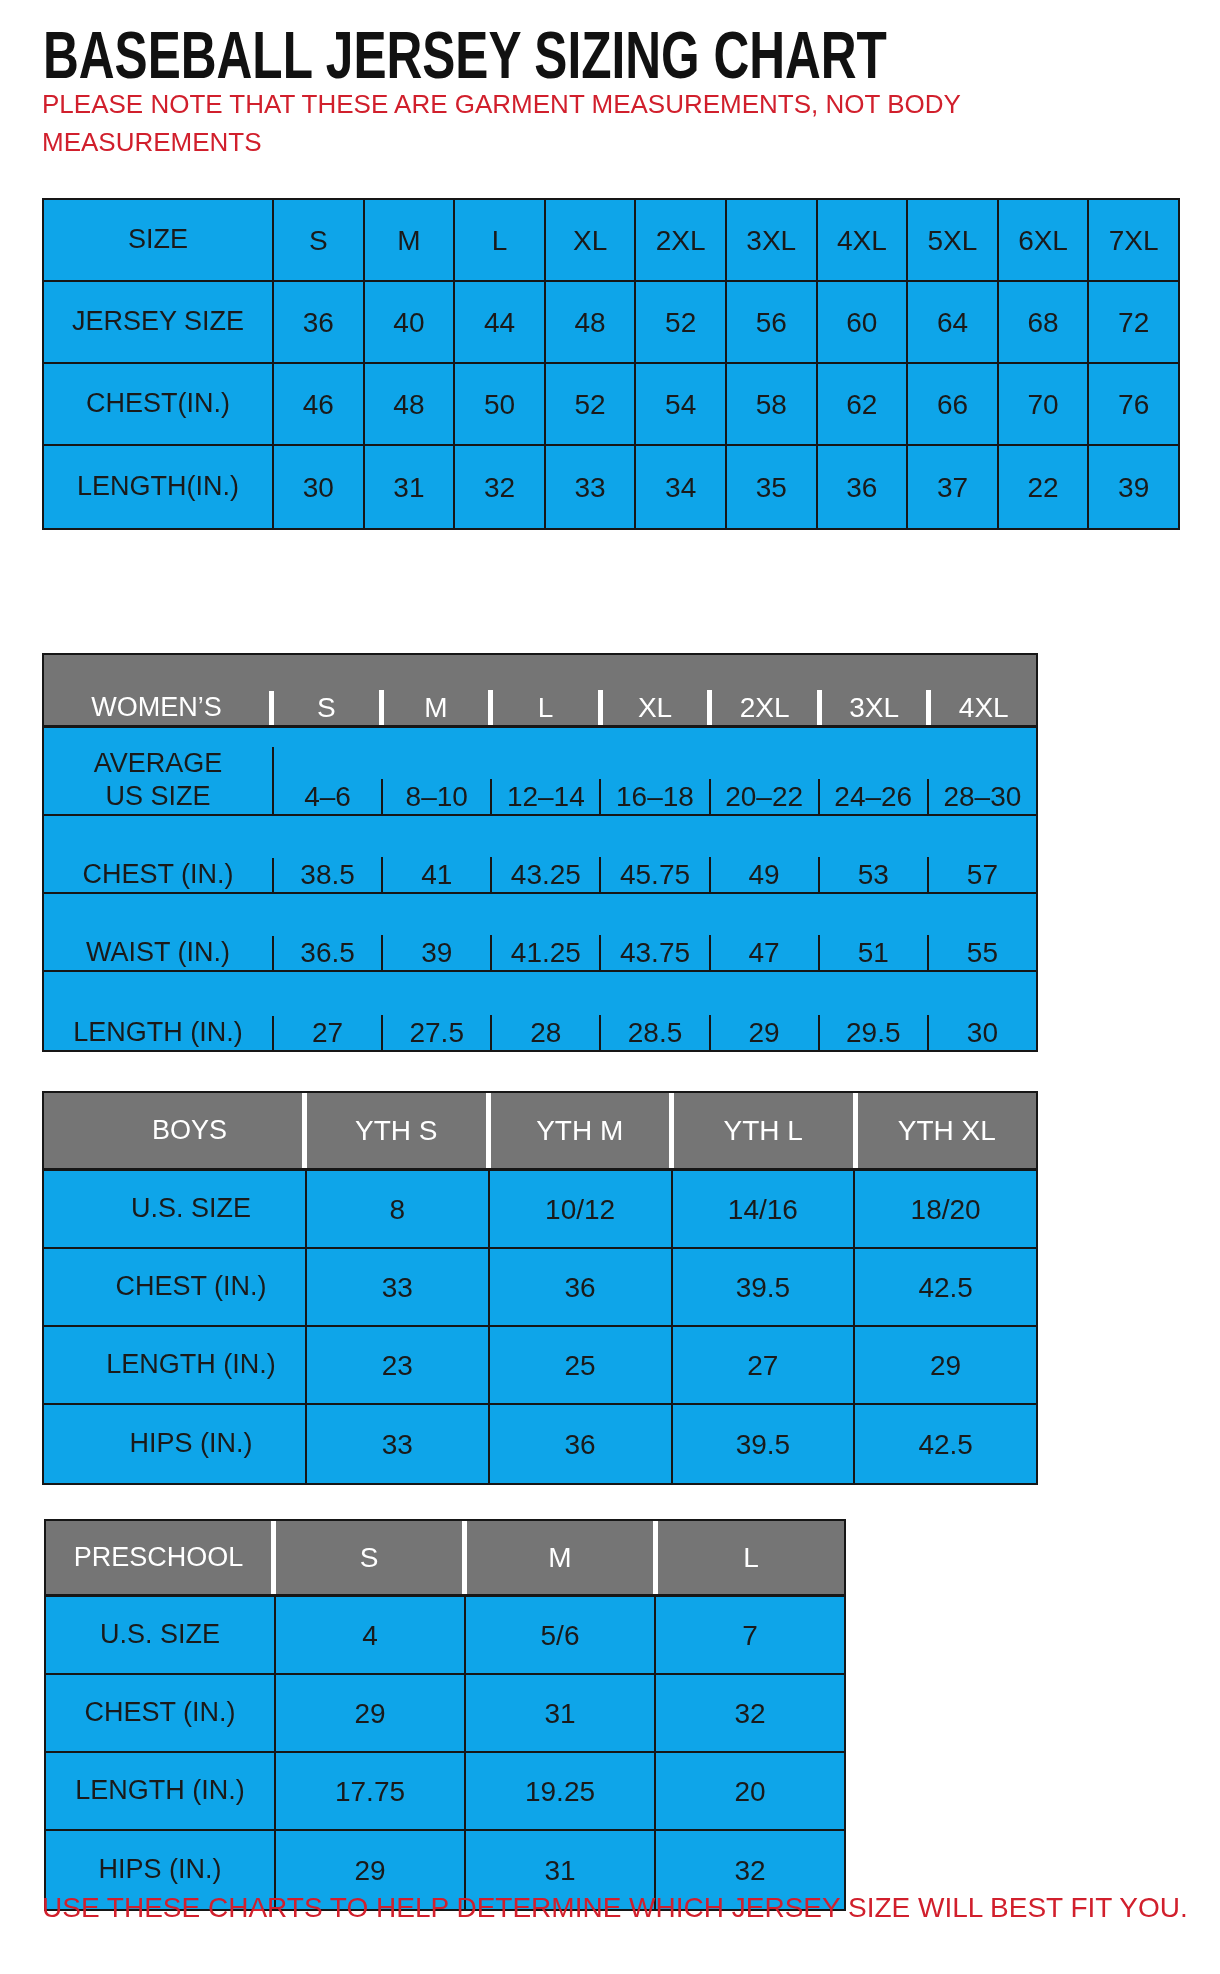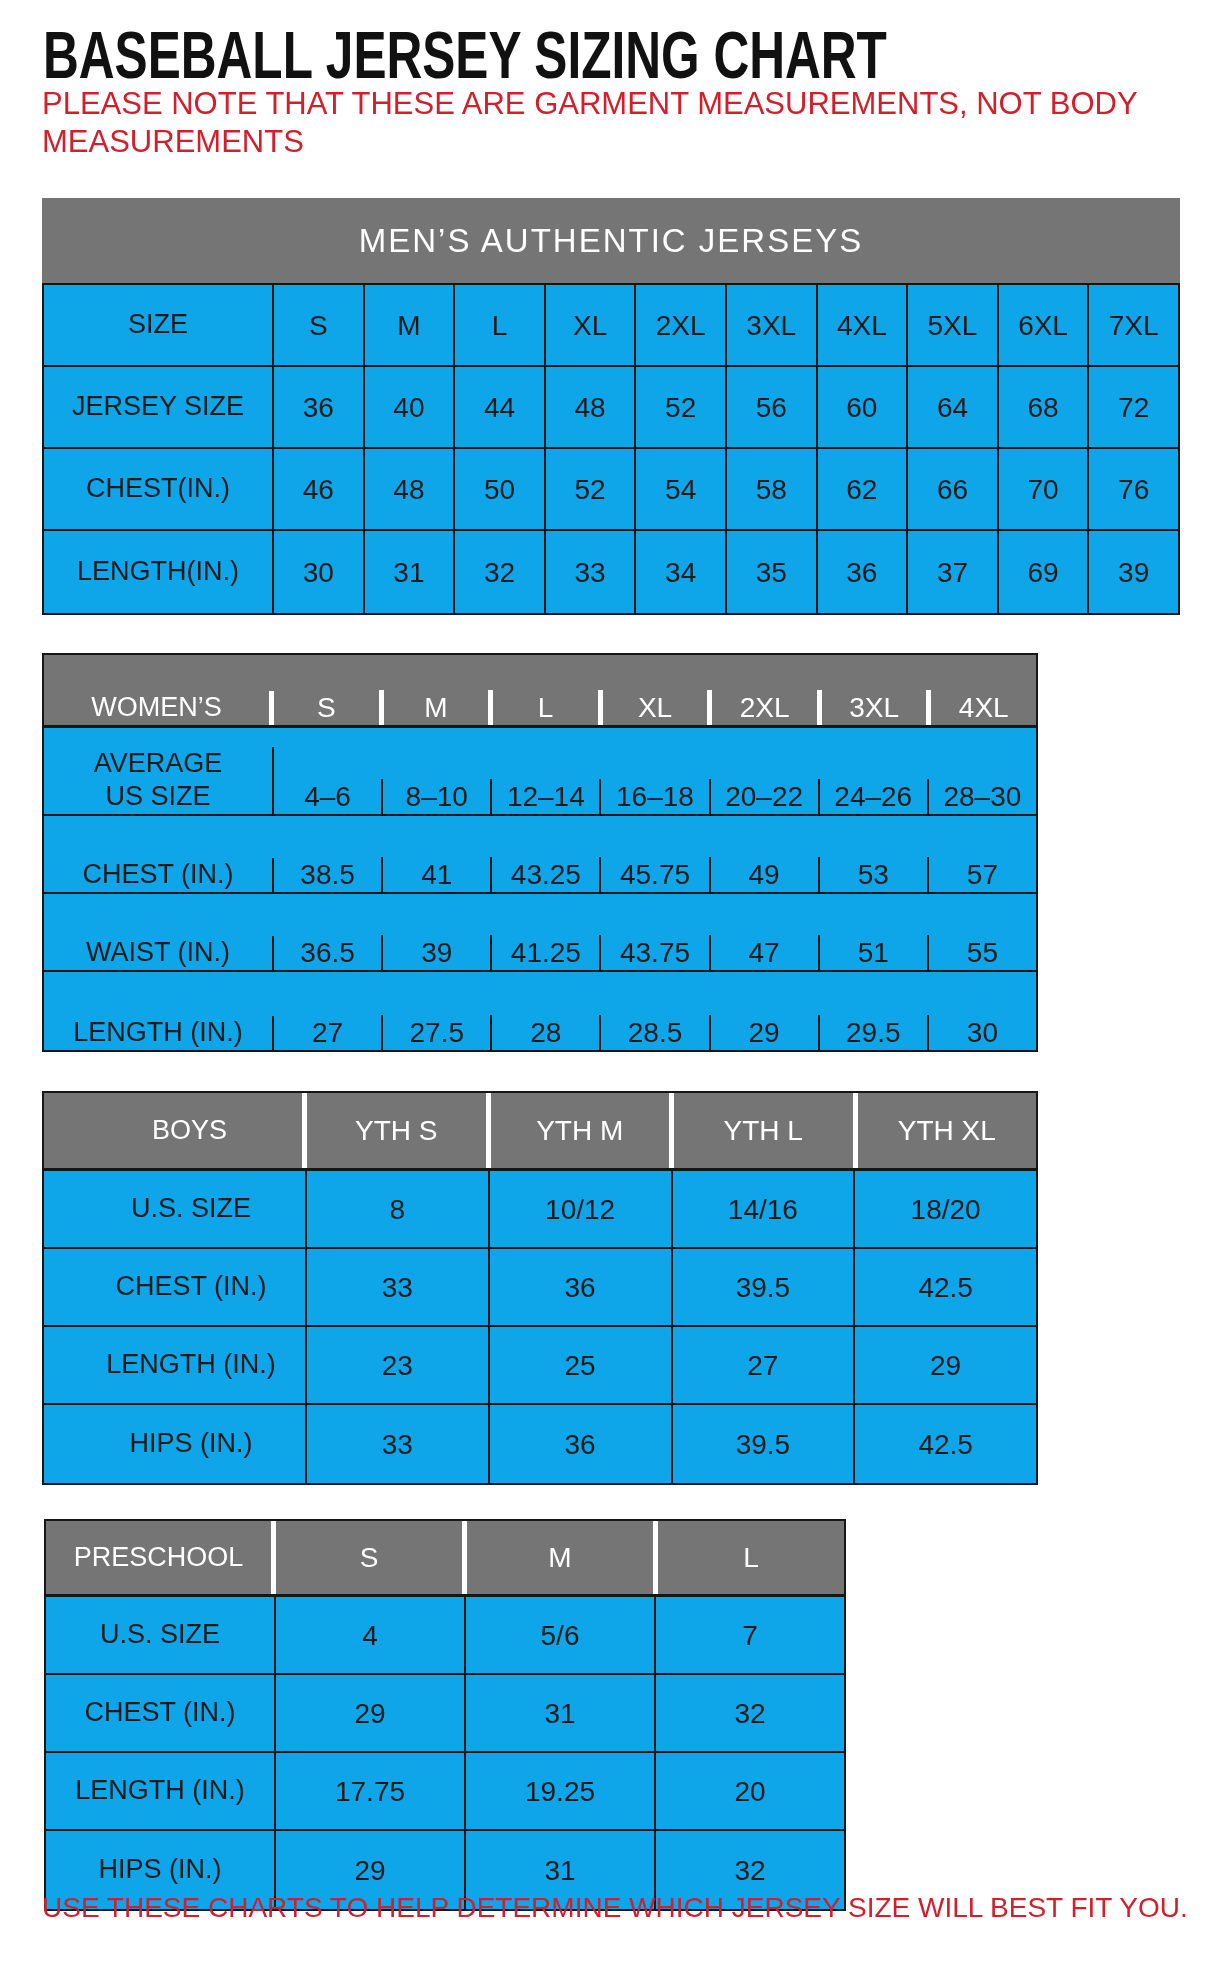--- a/index.html
+++ b/index.html
@@ -8,21 +8,21 @@
     font-family:"Liberation Sans", sans-serif; color:#1a1a1a; overflow:hidden;
   }
   .title {
     position:absolute; left:43px; top:20px;
     font-size:67px; font-weight:bold; color:#111111;
     white-space:nowrap; letter-spacing:0;
     transform:scaleX(0.74); transform-origin:left top; line-height:1.05;
   }
   .note {
     position:absolute; left:42px; top:85px; width:1100px;
-    font-size:31px; line-height:38px; color:#d11f2c; font-weight:400;
+    font-size:26px; line-height:38px; color:#d11f2c; font-weight:400;
   }
   .footer {
     position:absolute; left:42px; top:1892px; width:1170px;
     font-size:28px; color:#d11f2c; white-space:nowrap;
   }
   .banner {
     height:85px; background:#757575; color:#ffffff;
     display:flex; align-items:center; justify-content:center;
     font-size:33px; letter-spacing:2px;
   }
@@ -57,21 +57,20 @@
 </head>
 <body>
 
 <div class="page">
 
   <div class="title">BASEBALL JERSEY SIZING CHART</div>
 
   <div class="note">PLEASE NOTE THAT THESE ARE GARMENT MEASUREMENTS, NOT BODY MEASUREMENTS</div>
 
   <div class="tblwrap mens">
-    <div class="banner">MEN’S AUTHENTIC JERSEYS</div>
     <div class="tbl">
         <div class="trow">
           <div class="tcell lbl">SIZE</div>
           <div class="tcell">S</div>
           <div class="tcell">M</div>
           <div class="tcell">L</div>
           <div class="tcell">XL</div>
           <div class="tcell">2XL</div>
           <div class="tcell">3XL</div>
           <div class="tcell">4XL</div>
@@ -108,21 +107,21 @@
         <div class="trow">
           <div class="tcell lbl">LENGTH(IN.)</div>
           <div class="tcell">30</div>
           <div class="tcell">31</div>
           <div class="tcell">32</div>
           <div class="tcell">33</div>
           <div class="tcell">34</div>
           <div class="tcell">35</div>
           <div class="tcell">36</div>
           <div class="tcell">37</div>
-          <div class="tcell">69</div>
+          <div class="tcell">22</div>
           <div class="tcell">39</div>
         </div>
       </div>
   </div>
 
   <div class="tblwrap womens">
     <div class="tbl">
         <div class="trow hrow">
           <div class="tcell lbl">WOMEN’S</div>
           <div class="tcell">S</div>

